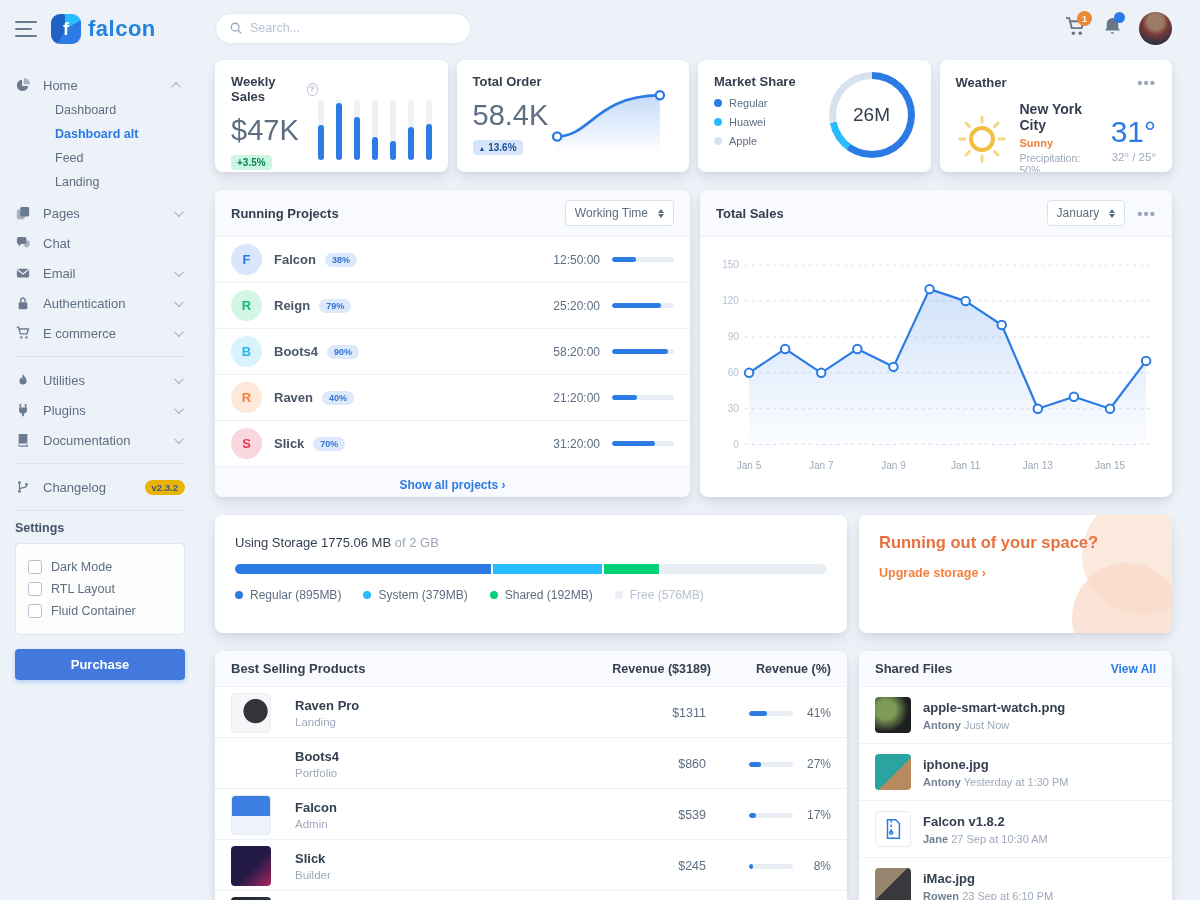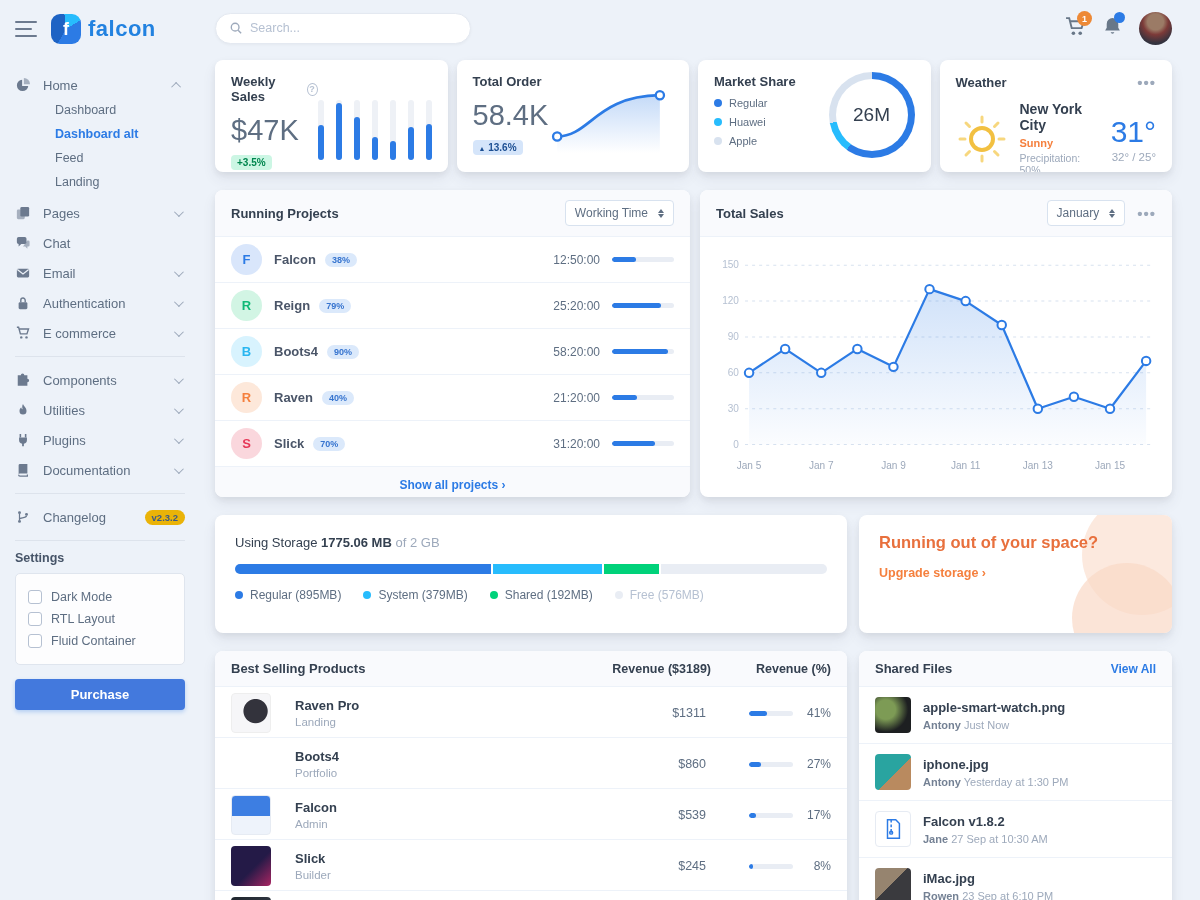--- a/index.html
+++ b/index.html
@@ -125,21 +125,21 @@
   .proj-time { font-size:12px; color:#5e6e82; }
   .mini-track { width:62px; height:5px; background:#e9edf4; border-radius:3px; overflow:hidden; }
   .mini-fill { height:100%; background:#2c7be5; border-radius:3px; }
   .proj-footer { background:#f9fafd; text-align:center; padding:8px 0; }
   .link-blue { color:#2c7be5; font-size:12px; font-weight:600; text-decoration:none; cursor:pointer; background:none; border:none; }
   .ts-header-right { display:flex; align-items:center; gap:12px; }
 
   
   .storage-card { padding:20px 20px; }
   .storage-line { font-size:13px; color:#344050; }
-  .storage-line b { font-weight:bold; }
+  .storage-line b { font-weight:normal; }
   .storage-line .muted { color:#9da9bb; }
   .storage-bar { display:flex; gap:2px; height:10px; margin-top:14px; border-radius:5px; overflow:hidden; }
   .storage-bar div { height:100%; }
   .storage-legend { display:flex; gap:22px; margin-top:14px; }
   .storage-legend .legend-item { margin-top:0; font-size:12px; }
   .legend-free { color:#b6c1d2; }
 
   
   .promo { position:relative; padding:18px 20px; }
   .promo-blob1 { position:absolute; right:-30px; top:-20px; width:120px; height:120px; border-radius:50%; background:#fbe3d6; opacity:.8; }
@@ -259,29 +259,20 @@
               <circle cx="6" cy="13" r="1.4" fill="currentColor"></circle>
               <circle cx="12" cy="13" r="1.4" fill="currentColor"></circle>
             </svg>
         </span>
         <span class="nav-label">E commerce</span>
         <span class="chev down"></span>
       </div>
 
       <hr class="sb-divider">
 
-      <div class="nav-item">
-        <span class="nicon">
-          <svg viewBox="0 0 16 16">
-              <path d="M5.5 2.5a2 2 0 0 1 4 0H13v4a2 2 0 0 1 0 4v4H2v-12z" fill="currentColor"></path>
-            </svg>
-        </span>
-        <span class="nav-label">Components</span>
-        <span class="chev down"></span>
-      </div>
       <div class="nav-item">
         <span class="nicon">
           <svg viewBox="0 0 16 16">
               <path d="M8 1c1.2 3 4 4.2 4 8a4 4 0 0 1-8 0c0-2 1-3.2 2-4.2 0 1.2.6 2 1.6 2.2C7 5 6.8 3 8 1z" fill="currentColor"></path>
             </svg>
         </span>
         <span class="nav-label">Utilities</span>
         <span class="chev down"></span>
       </div>
       <div class="nav-item">

